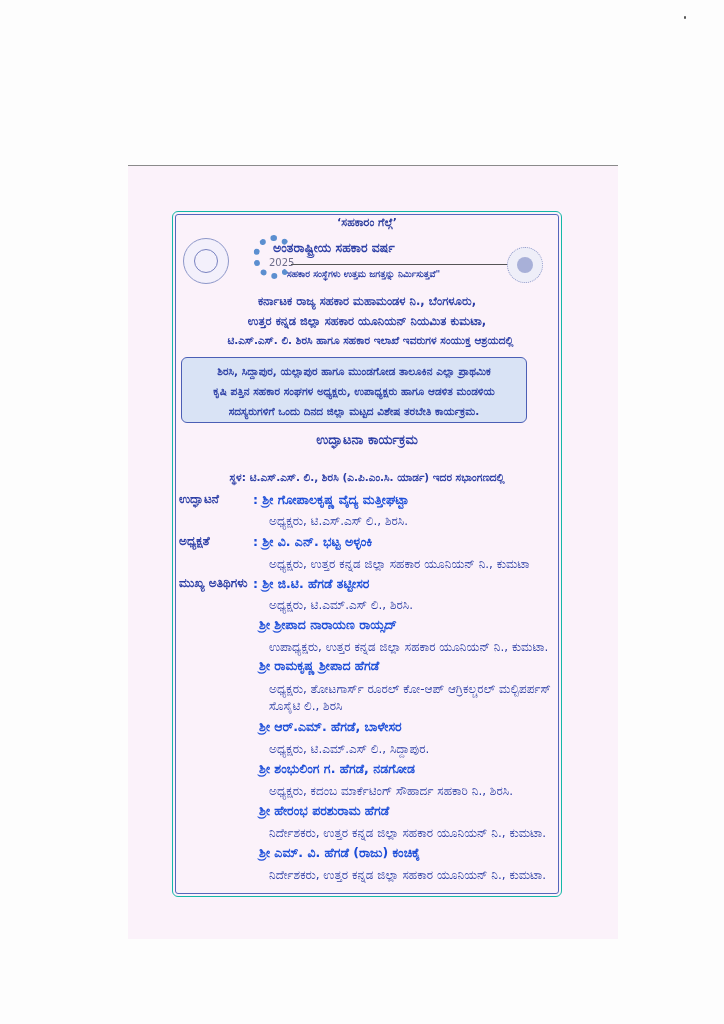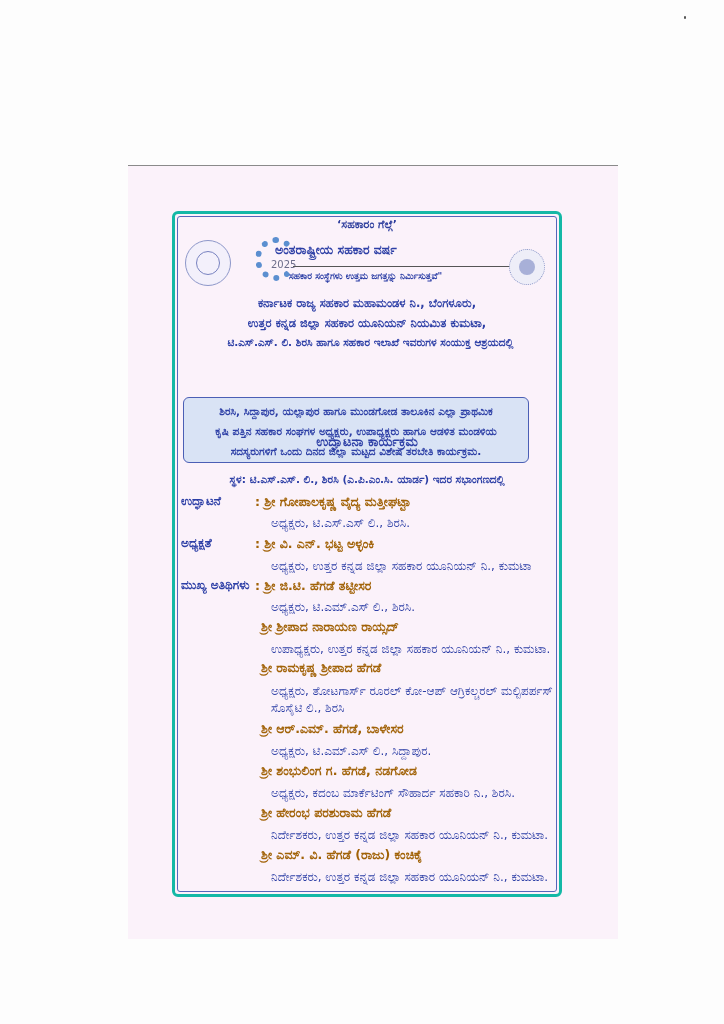--- a/index.html
+++ b/index.html
@@ -7,21 +7,21 @@
     width:724px; height:1024px; background:#fdfdfd; position:relative; overflow:hidden;
     font-family:"DejaVu Sans", sans-serif; color:#2c3a8a;
   }
   .speck { position:absolute; width:2px; height:3px; background:#555; border-radius:1px; }
   .paper {
     position:absolute; left:128px; top:165px; width:490px; height:773px;
     background:#fbf2fa; border-top:1px solid #8a8a8a;
   }
   .frame {
     position:absolute; left:172px; top:210px; width:390px; height:686px;
-    border:3px solid #14b8a6; border-radius:6px; box-sizing:border-box;
+    border:1px solid #14b8a6; border-radius:6px; box-sizing:border-box;
   }
   .frame-inner {
     position:absolute; left:2px; top:2px; right:2px; bottom:2px;
     border:1px solid #5566bb; border-radius:3px;
   }
   .abs { position:absolute; white-space:nowrap; }
   .center { text-align:center; }
   .tagline { left:0; right:0; top:4px; font-size:11px; font-weight:bold; color:#2c3c9c; }
   .logo-left {
     position:absolute; left:10px; top:26px; width:46px; height:46px; border-radius:50%;
@@ -44,27 +44,27 @@
   .logo-right::after {
     content:""; position:absolute; left:9px; top:9px; width:16px; height:16px; border-radius:50%;
     background:#a8b0d8;
   }
   .intl { left:100px; top:28px; font-size:12.5px; font-weight:bold; color:#2d3fa6; }
   .motto { left:114px; top:57px; font-size:9px; font-weight:bold; color:#2d3fa6; }
   .org { left:0; right:0; font-size:11.5px; font-weight:bold; color:#2d3fa6; }
   .callout {
     position:absolute; left:8px; top:145px; width:346px; height:66px;
     background:#d9e3f5; border:1.5px solid #4b5fb5; border-radius:6px; box-sizing:border-box;
-    padding:3px 4px; text-align:center; font-size:10.5px; font-weight:bold; line-height:20px; color:#2d3fa6;margin-top:38px;
+    padding:3px 4px; text-align:center; font-size:10.5px; font-weight:bold; line-height:20px; color:#2d3fa6;
   }
   .inaug { left:0; right:0; top:220px; font-size:13px; font-weight:bold; color:#2d3fa6; }
   .dateline { left:0; right:0; top:240px; font-size:11px; font-weight:bold; color:#2d3fa6; }
   .venue { left:0; right:0; top:259px; font-size:10.5px; font-weight:bold; color:#2d3fa6; }
   .role { left:6px; font-size:12px; font-weight:bold; color:#2d3fa6; }
-  .name { left:80px; font-size:12.5px; font-weight:bold; color:#a16207; }
+  .name { left:80px; font-size:12.5px; font-weight:bold; color:#1d4ed8; }
   .desig { left:96px; font-size:12px; color:#2d3fa6; }
 </style>
 </head>
 <body>
 
 <div class="speck" style="left:684px;top:16px;"></div>
 
 <div class="paper">
   <div class="frame" style="left:44px;top:45px;">
     <div class="frame-inner"></div>

